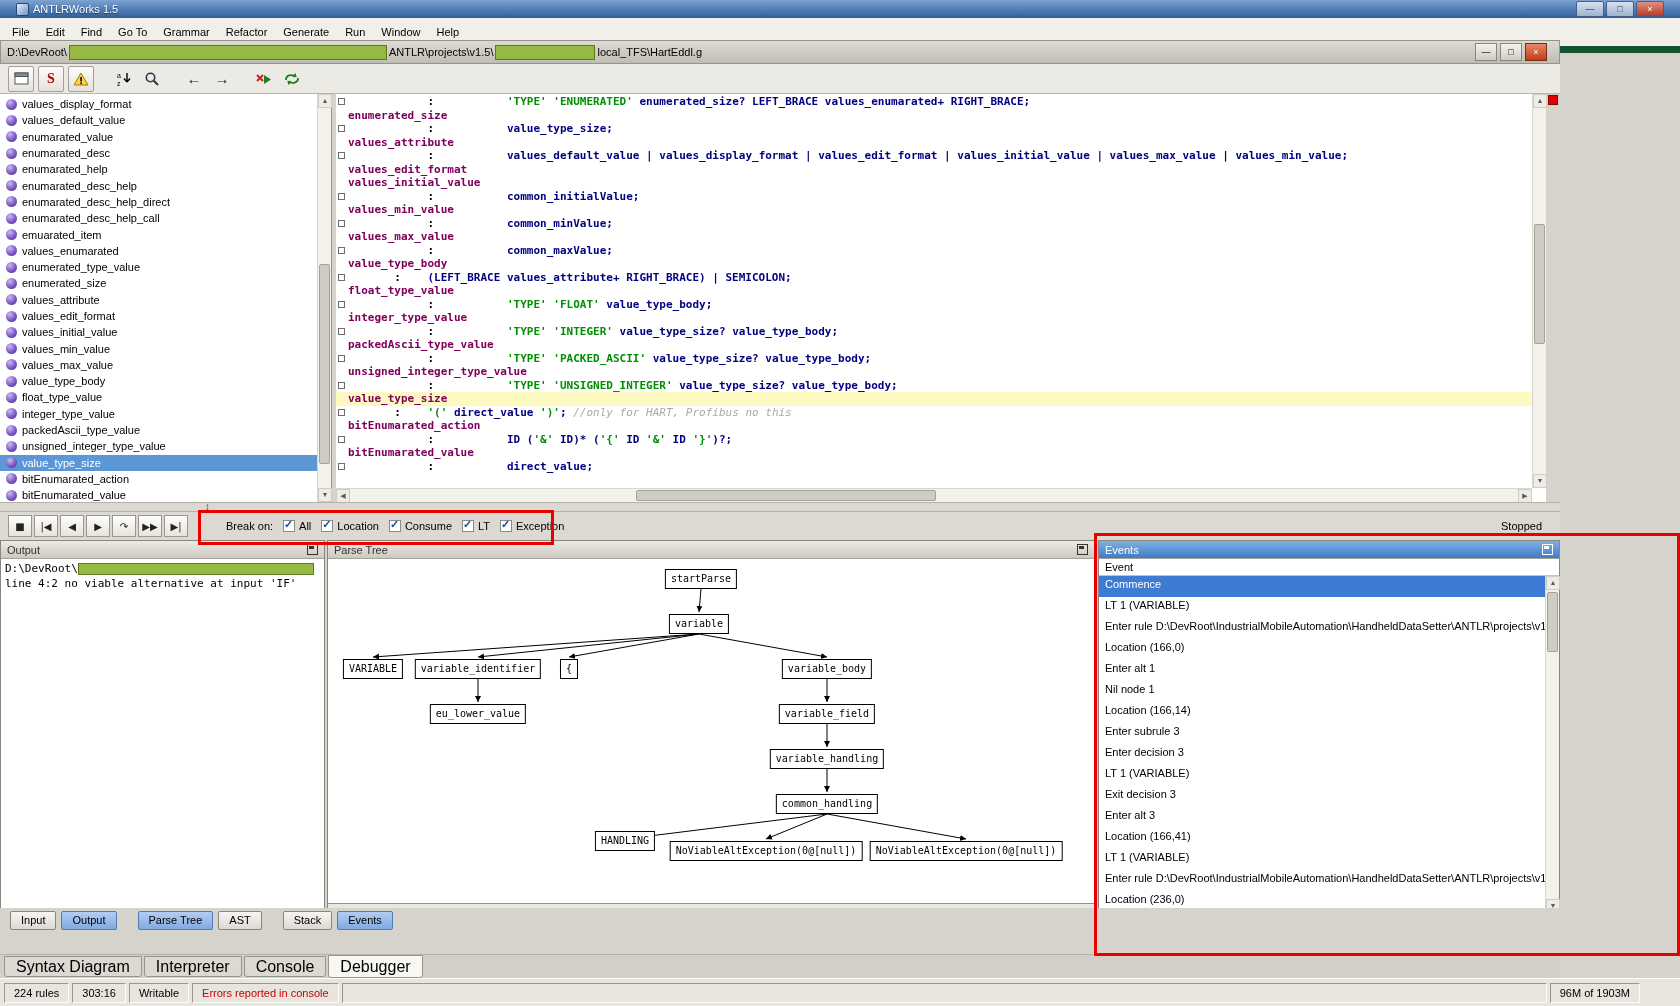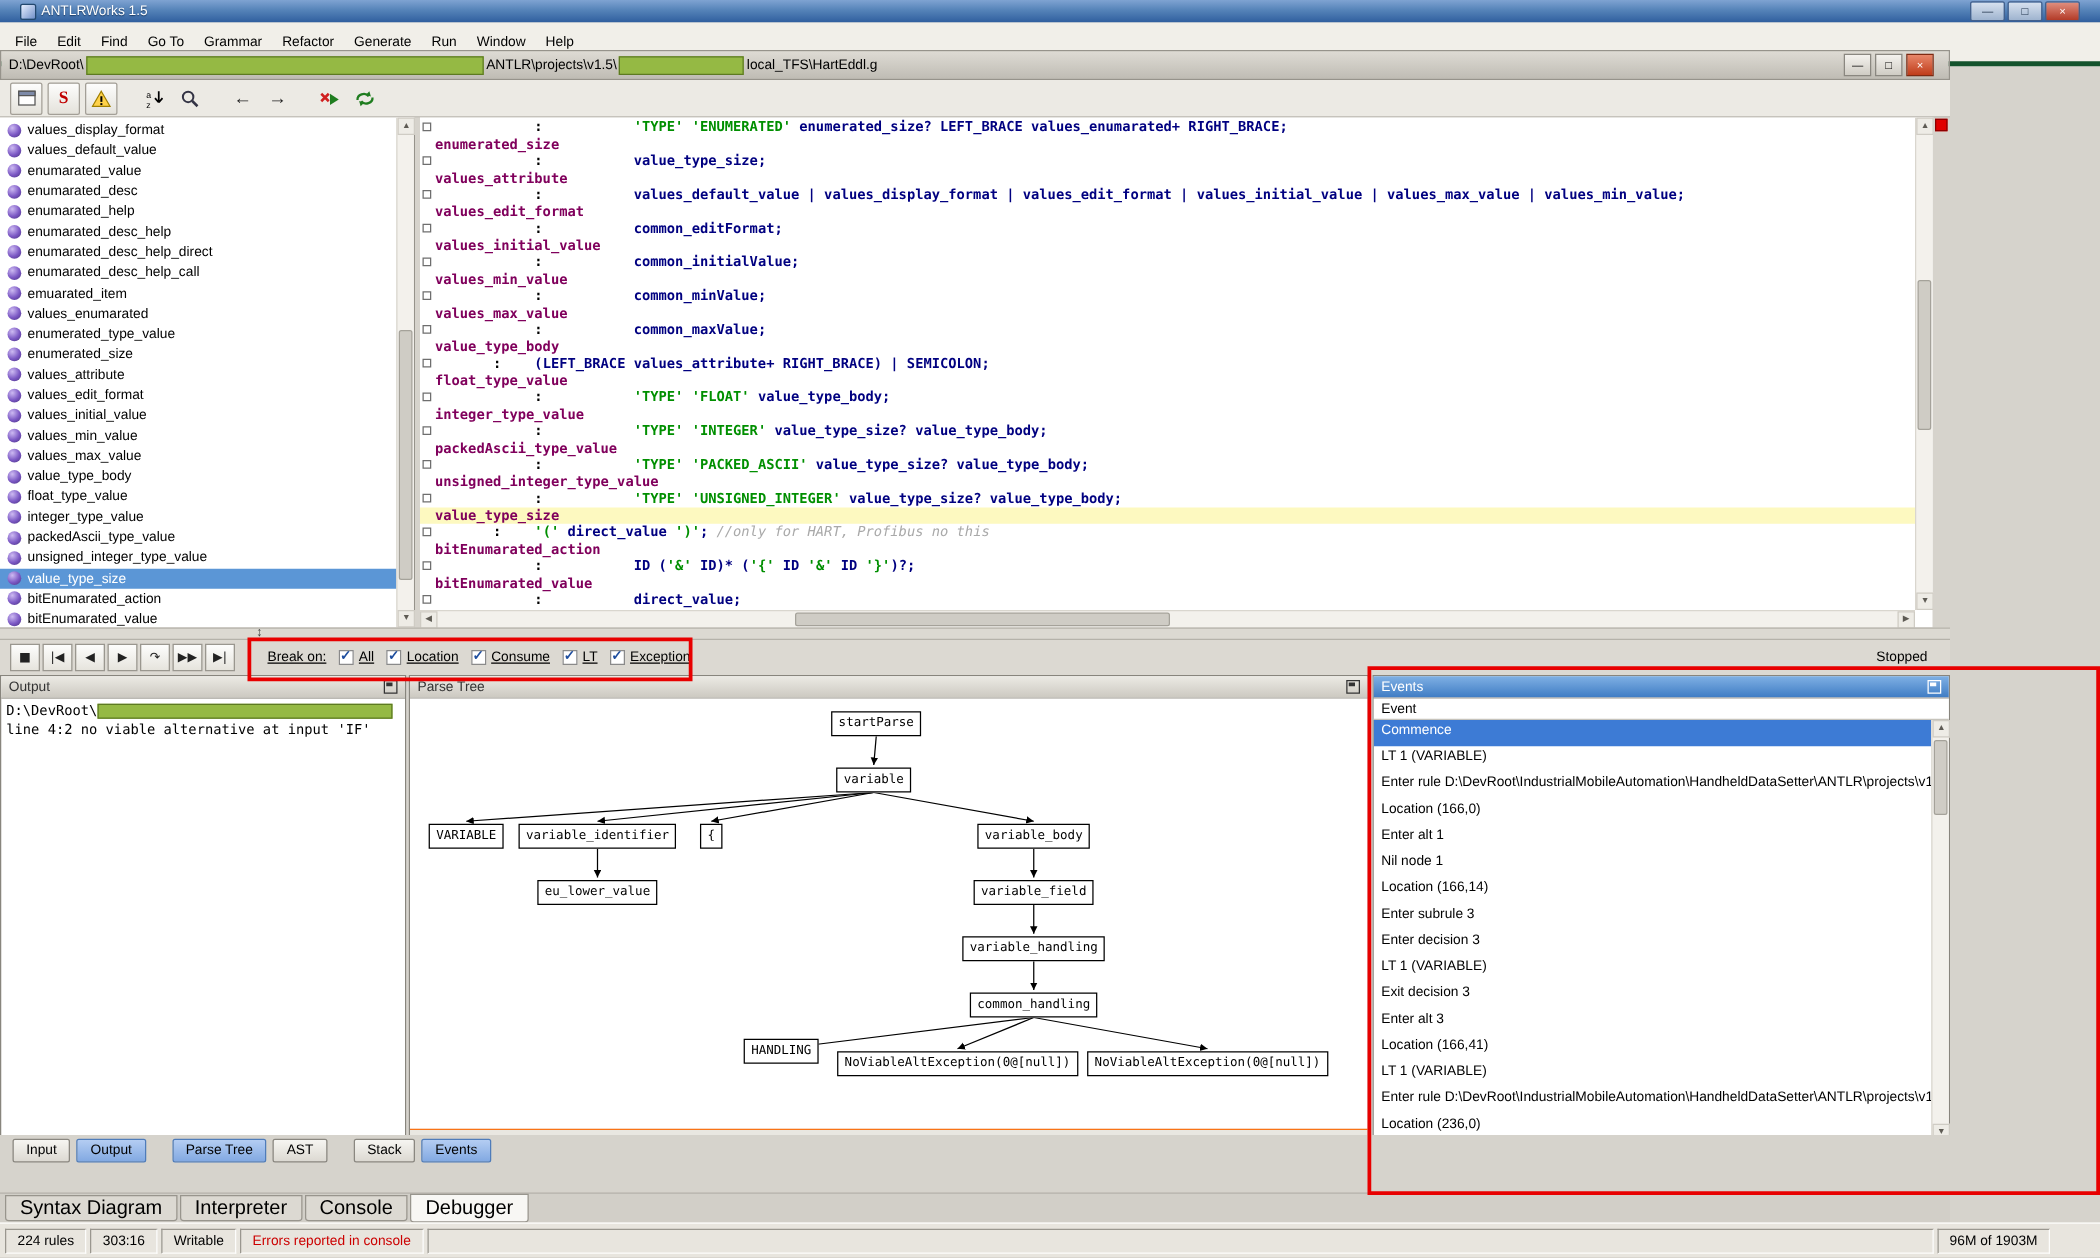--- a/index.html
+++ b/index.html
@@ -14,21 +14,21 @@
     background:linear-gradient(135deg,#e8f0ff,#7090c8);border:1px solid #23486e;box-sizing:border-box;}
   .title-text{color:#fff;font-size:11px;text-shadow:0 1px 1px #1c3a60;}
   .win-btns{margin-left:auto;display:flex;gap:2px;}
   .wbtn{width:26px;height:14px;display:flex;align-items:center;justify-content:center;
     background:linear-gradient(#d7e1ef,#9fb4cf);border:1px solid #43608c;border-radius:2px;
     font-size:9px;color:#1c2e46;line-height:1;cursor:default;}
   .wbtn.close{background:linear-gradient(#e08f7f,#b33b28);color:#fff;}
 
   
   .menubar{position:absolute;left:0;top:18px;width:1680px;height:35px;background:#f1efe9;
-    border-bottom:4px solid #14532d;display:flex;align-items:center;padding-left:4px;box-sizing:border-box;}
+    border-bottom:7px solid #14532d;display:flex;align-items:center;padding-left:4px;box-sizing:border-box;}
   .menu-item{padding:3px 8px;cursor:default;}
 
   
   .docbar{position:absolute;left:0;top:40px;width:1560px;height:24px;
     background:linear-gradient(#dedbd4,#bfbcb4);border:1px solid #96938b;box-sizing:border-box;
     display:flex;align-items:center;padding:0 6px;}
   .doc-path{display:flex;align-items:center;white-space:pre;}
   .redact{display:inline-block;height:15px;background:#95b944;border:1px solid #5d7a22;
     vertical-align:middle;margin:0 2px;box-sizing:border-box;}
   .redact.r1{width:318px;} .redact.r2{width:100px;}
@@ -77,21 +77,21 @@
   
   .splitter{position:absolute;left:0;top:502px;width:1560px;height:10px;background:#dcd9d2;
     border-top:1px solid #b5b2aa;border-bottom:1px solid #b5b2aa;box-sizing:border-box;}
   .grip{position:absolute;left:205px;top:-2px;font-size:10px;color:#444;}
   .debugrow{position:absolute;left:0;top:512px;width:1560px;height:28px;background:#dcd9d2;
     display:flex;align-items:center;padding-left:8px;box-sizing:border-box;}
   .dbtns{display:flex;gap:2px;}
   .dbtn{min-width:24px;height:22px;display:flex;align-items:center;justify-content:center;
     border:1px solid #9a978f;background:linear-gradient(#fdfdfc,#e6e4dd);font-size:10px;color:#222;padding:0 2px;
     font-family:"DejaVu Sans",sans-serif;}
-  .breakon{display:flex;align-items:center;gap:10px;margin-left:26px;text-decoration:underline;}
+  .breakon{display:flex;align-items:center;gap:10px;margin-left:38px;}
   .cbx{display:flex;align-items:center;gap:4px;}
   .cb{width:12px;height:12px;background:#fff;border:1px solid #8a8a8a;box-sizing:border-box;position:relative;}
   .cb.ck::after{content:"✓";position:absolute;left:0px;top:-3px;font-size:11px;color:#1f4e9e;font-weight:bold;}
   .stopped{margin-left:auto;margin-right:18px;}
 
   
   .panel{position:absolute;top:540px;height:390px;border:1px solid #88857d;background:#fff;box-sizing:border-box;}
   .panel-hdr{position:absolute;left:0;top:0;right:0;height:18px;
     background:linear-gradient(#eceae4,#ccc9c1);border-bottom:1px solid #a5a29a;
     display:flex;align-items:center;padding:0 6px;box-sizing:border-box;color:#333;}
@@ -354,21 +354,20 @@
   </div>
 
   <div class="editor">
     <div class="editor-content">
         <div class="eline"><span class="gbox"></span><span class="t-w">            </span><span class="t-c">:</span><span class="t-w">           </span><span class="t-l">'TYPE' 'ENUMERATED'</span><span class="t-r"> enumerated_size? LEFT_BRACE values_enumarated+ RIGHT_BRACE;</span></div>
         <div class="eline"><span class="t-d">enumerated_size</span></div>
         <div class="eline"><span class="gbox"></span><span class="t-w">            </span><span class="t-c">:</span><span class="t-w">           </span><span class="t-r">value_type_size;</span></div>
         <div class="eline"><span class="t-d">values_attribute</span></div>
         <div class="eline"><span class="gbox"></span><span class="t-w">            </span><span class="t-c">:</span><span class="t-w">           </span><span class="t-r">values_default_value | values_display_format | values_edit_format | values_initial_value | values_max_value | values_min_value;</span></div>
         <div class="eline"><span class="t-d">values_edit_format</span></div>
-        <div class="eline"><span class="gbox"></span><span class="t-w">            </span><span class="t-c">:</span><span class="t-w">           </span><span class="t-r">common_editFormat;</span></div>
         <div class="eline"><span class="t-d">values_initial_value</span></div>
         <div class="eline"><span class="gbox"></span><span class="t-w">            </span><span class="t-c">:</span><span class="t-w">           </span><span class="t-r">common_initialValue;</span></div>
         <div class="eline"><span class="t-d">values_min_value</span></div>
         <div class="eline"><span class="gbox"></span><span class="t-w">            </span><span class="t-c">:</span><span class="t-w">           </span><span class="t-r">common_minValue;</span></div>
         <div class="eline"><span class="t-d">values_max_value</span></div>
         <div class="eline"><span class="gbox"></span><span class="t-w">            </span><span class="t-c">:</span><span class="t-w">           </span><span class="t-r">common_maxValue;</span></div>
         <div class="eline"><span class="t-d">value_type_body</span></div>
         <div class="eline"><span class="gbox"></span><span class="t-w">       </span><span class="t-c">:</span><span class="t-w">    </span><span class="t-r">(LEFT_BRACE values_attribute+ RIGHT_BRACE) | SEMICOLON;</span></div>
         <div class="eline"><span class="t-d">float_type_value</span></div>
         <div class="eline"><span class="gbox"></span><span class="t-w">            </span><span class="t-c">:</span><span class="t-w">           </span><span class="t-l">'TYPE' 'FLOAT'</span><span class="t-r"> value_type_body;</span></div>

